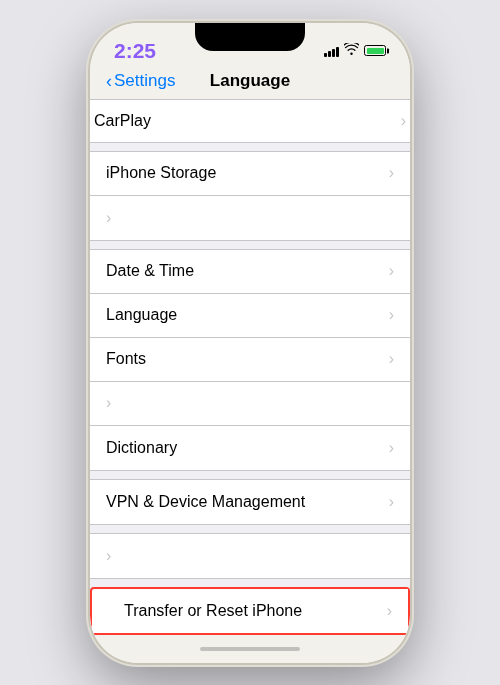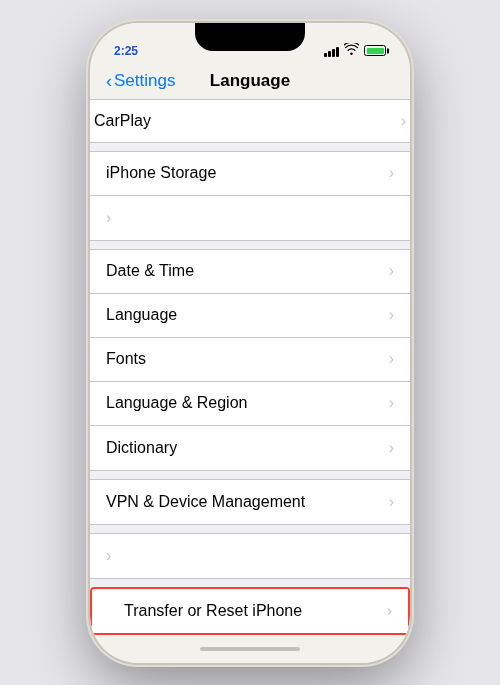--- a/index.html
+++ b/index.html
@@ -64,23 +64,23 @@
       display: flex;
       justify-content: space-between;
       align-items: center;
       padding: 12px 24px 0;
       height: 44px;
       position: relative;
       background: #f2f1ec;
     }
 
     .status-time {
-      font-size: 12px;
+      font-size: 21px;
       font-weight: 600;
-      color: #1d4ed8;
+      color: #8b5cf6;
     }
 
     .notch {
       position: absolute;
       top: 0;
       left: 50%;
       transform: translateX(-50%);
       width: 110px;
       height: 28px;
       background: #000;
@@ -313,21 +313,20 @@
         </div>
         <div class="list-item">
           <span class="list-item-label">Language</span>
           <span class="list-item-chevron">›</span>
         </div>
         <div class="list-item">
           <span class="list-item-label">Fonts</span>
           <span class="list-item-chevron">›</span>
         </div>
         <div class="list-item">
-          <span class="list-item-label">Language &amp; Region</span>
           <span class="list-item-chevron">›</span>
         </div>
         <div class="list-item">
           <span class="list-item-label">Dictionary</span>
           <span class="list-item-chevron">›</span>
         </div>
       </div>
 
       <div class="section-group">
         <div class="list-item">

